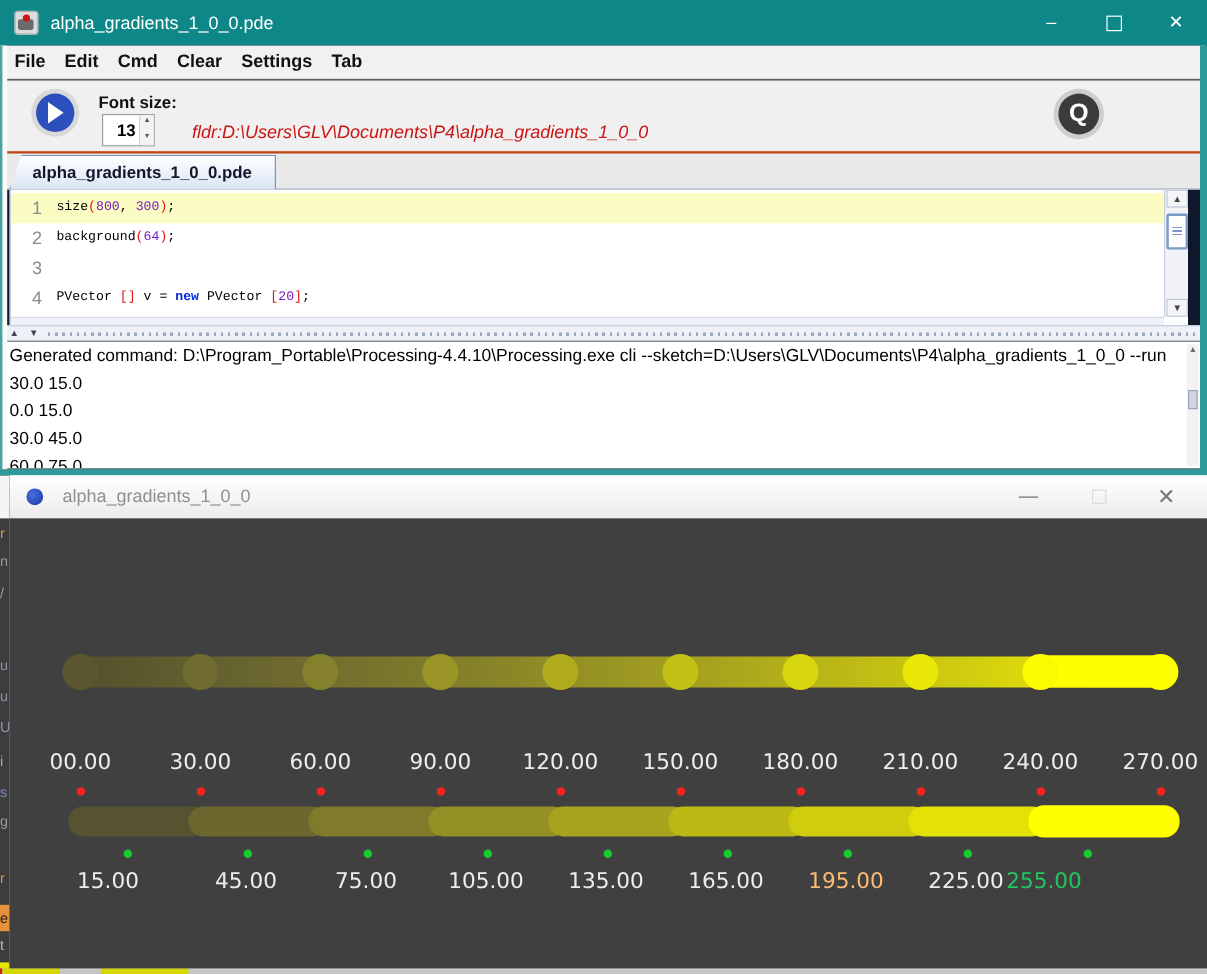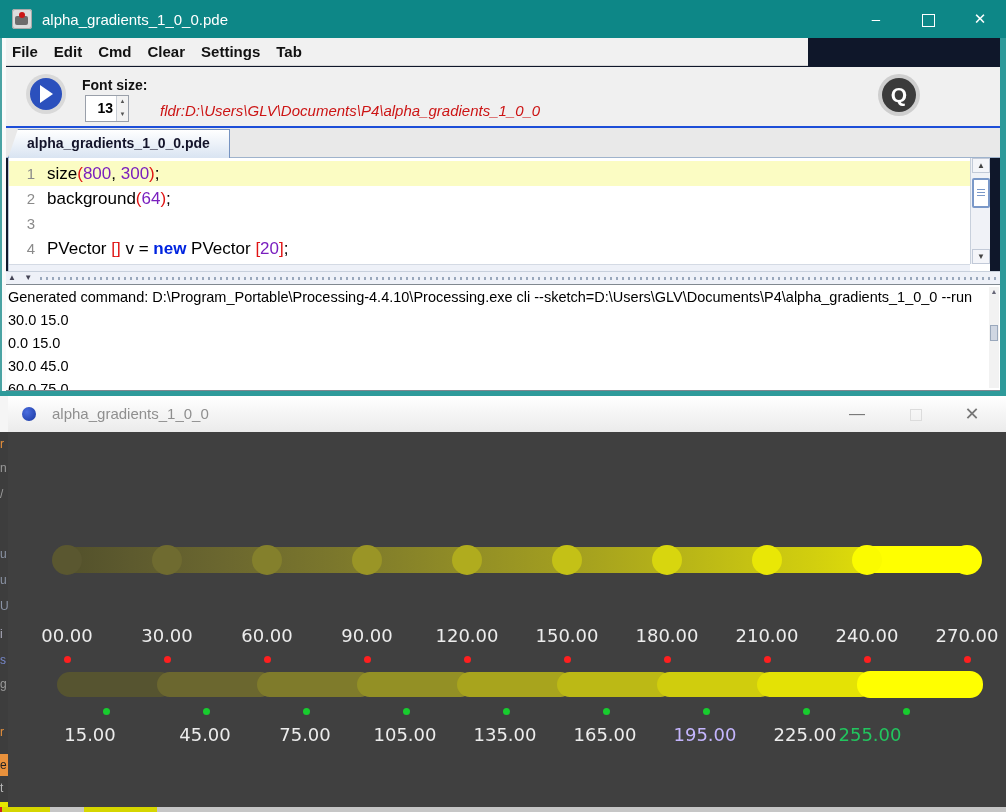--- a/index.html
+++ b/index.html
@@ -10,24 +10,24 @@
   #ide-window { position:absolute; left:0; top:0; width:1006px; height:396px; background:#0f172a; }
   #titlebar { position:absolute; left:0; top:0; width:1006px; height:38px; background:#0d8787; display:flex; align-items:center; color:#fff; }
   #app-icon { width:20px; height:20px; margin-left:12px; background:#dcdcdc; border-radius:3px; position:relative; box-shadow:inset 0 0 0 1px #aaa; }
   #app-icon .cam { position:absolute; left:3px; top:7px; width:13px; height:9px; background:#6c6c6c; border-radius:2px; }
   #app-icon .dot { position:absolute; left:7px; top:3px; width:6px; height:6px; background:#cc1616; border-radius:50%; }
   #win-title { margin-left:10px; font-size:15px; }
   #win-btns { margin-left:auto; display:flex; height:38px; }
   .wbtn { width:52px; text-align:center; line-height:38px; font-size:15px; color:#fff; }
   #btn-max span{ display:inline-block; width:13px; height:13px; border:1.5px solid #fff; vertical-align:middle; }
 
-  #menubar { position:absolute; left:0; top:38px; width:808px; height:28px; background:#f1f1f1; border-bottom:1px solid #d7d7d7; display:flex; align-items:center; gap:16px; padding-left:12px; }
+  #menubar { position:absolute; left:0; top:38px; width:1005px; height:28px; background:#f1f1f1; border-bottom:1px solid #d7d7d7; display:flex; align-items:center; gap:16px; padding-left:12px; }
   .menu-item { font-weight:bold; font-size:15px; color:#111; }
 
-  #toolbar { position:absolute; left:0; top:67px; width:1006px; height:61px; background:#f0f0f0; border-bottom:2px solid #1d4ed8; }
+  #toolbar { position:absolute; left:0; top:67px; width:1006px; height:61px; background:#f0f0f0; border-bottom:2px solid #c2410c; }
   #run-button { position:absolute; left:26px; top:7px; width:40px; height:40px; border-radius:50%; background:#d9d9d9; }
   #run-button .disc { position:absolute; left:4px; top:4px; width:32px; height:32px; border-radius:50%; background:#2b50bd; }
   #run-button .tri { position:absolute; left:14px; top:11px; width:0; height:0; border-left:13px solid #fff; border-top:9px solid transparent; border-bottom:9px solid transparent; }
   #font-size-label { position:absolute; left:82px; top:10px; font-weight:bold; font-size:14px; color:#111; }
   #spinner { position:absolute; left:85px; top:28px; width:44px; height:27px; background:#fff; border:1px solid #9aa0aa; display:flex; }
   #spinner-value { flex:1; font-weight:bold; font-size:14px; text-align:right; line-height:25px; padding-right:3px; }
   #spinner-btns { width:12px; border-left:1px solid #c9ced6; display:flex; flex-direction:column; }
   #spinner-btns div { flex:1; font-size:6px; line-height:11px; text-align:center; color:#555; background:#f2f2f2; }
   #cmdstr-text { position:absolute; left:160px; top:11px; font-size:15px; font-style:italic; color:#1414cc; }
   #fldr-text { position:absolute; left:160px; top:35px; font-size:15px; font-style:italic; color:#cc1414; }
@@ -36,21 +36,21 @@
 
   #tabrow { position:absolute; left:0; top:128px; width:1006px; height:30px; background:#e9e9e9; border-bottom:1px solid #9fb3cc; }
   #tab { position:absolute; left:8px; top:1px; height:29px; width:222px; background:linear-gradient(#ffffff,#d9e4f2); border:1px solid #7693c1; border-bottom:none; clip-path:polygon(10px 0, 100% 0, 100% 100%, 0 100%); }
   #tab-label { font-weight:bold; font-size:14px; color:#14142a; line-height:27px; padding-left:18px; }
 
   #editor { position:absolute; left:8px; top:158px; width:982px; height:113px; background:#fff; border-left:1px solid #b8c4d4; overflow:hidden; }
   #ed-content { position:absolute; left:0; top:0; right:20px; height:106px; overflow:hidden; }
   .ed-row { position:absolute; left:0; width:100%; height:25px; }
   .ed-row.hl { background:#fbfcc3; }
   .ed-num { position:absolute; left:0; width:26px; text-align:right; color:#8a8a8a; font-size:15px; line-height:25px; }
-  .ed-code { position:absolute; left:38px; font-size:17px; line-height:25px; white-space:pre; }
+  .ed-code { position:absolute; left:38px; font-size:11px; line-height:25px; white-space:pre;font-family:Liberation Mono, monospace; }
   .tk-k { color:#000; }
   .tk-r { color:#e01414; }
   .tk-p { color:#7a1fbe; }
   .tk-b { color:#0024e0; font-weight:bold; }
   #ed-vscroll { position:absolute; right:0; top:0; width:20px; height:106px; background:#f0f2f7; border-left:1px solid #c8d0dc; }
   .sc-btn { position:absolute; left:1px; width:18px; height:15px; background:#f4f5f9; border:1px solid #c2cad8; font-size:8px; text-align:center; line-height:13px; color:#444; }
   #ed-vthumb { position:absolute; left:1px; top:20px; width:18px; height:30px; background:#fff; border:2px solid #7a98c8; border-radius:2px; }
   #ed-vthumb::after { content:""; position:absolute; left:3px; right:3px; top:9px; height:8px; background:repeating-linear-gradient(#7a98c8 0 1px, transparent 1px 3px); }
   #ed-hscroll { position:absolute; left:0; bottom:0; right:20px; height:7px; background:#eef1f8; border-top:1px solid #d4dae4; }
 
@@ -287,19 +287,19 @@
         <div class="dot" style="left: 594.5px; top: 276px; background: rgb(23, 204, 46);"></div>
         <div class="dot" style="left: 694.5px; top: 276px; background: rgb(23, 204, 46);"></div>
         <div class="dot" style="left: 794.5px; top: 276px; background: rgb(23, 204, 46);"></div>
         <div class="dot" style="left: 894.5px; top: 276px; background: rgb(23, 204, 46);"></div>
         <div class="vlabel" style="left: 82px; top: 292px; color: rgb(236, 236, 236);">15.00</div>
         <div class="vlabel" style="left: 197px; top: 292px; color: rgb(236, 236, 236);">45.00</div>
         <div class="vlabel" style="left: 297px; top: 292px; color: rgb(236, 236, 236);">75.00</div>
         <div class="vlabel" style="left: 397px; top: 292px; color: rgb(236, 236, 236);">105.00</div>
         <div class="vlabel" style="left: 497px; top: 292px; color: rgb(236, 236, 236);">135.00</div>
         <div class="vlabel" style="left: 597px; top: 292px; color: rgb(236, 236, 236);">165.00</div>
-        <div class="vlabel" style="left: 697px; top: 292px; color: #c4b5fd; text-align: center;">195.00</div>
+        <div class="vlabel" style="left: 697px; top: 292px; color: #fdba74; text-align: center;">195.00</div>
         <div class="vlabel" style="left: 797px; top: 292px; color: rgb(236, 236, 236);">225.00</div>
         <div class="vlabel" style="left: 862px; top: 292px; color: #22c55e; text-align: right;">255.00</div>
       </div>
   </div>
 
 </div>
 
 </body></html>

